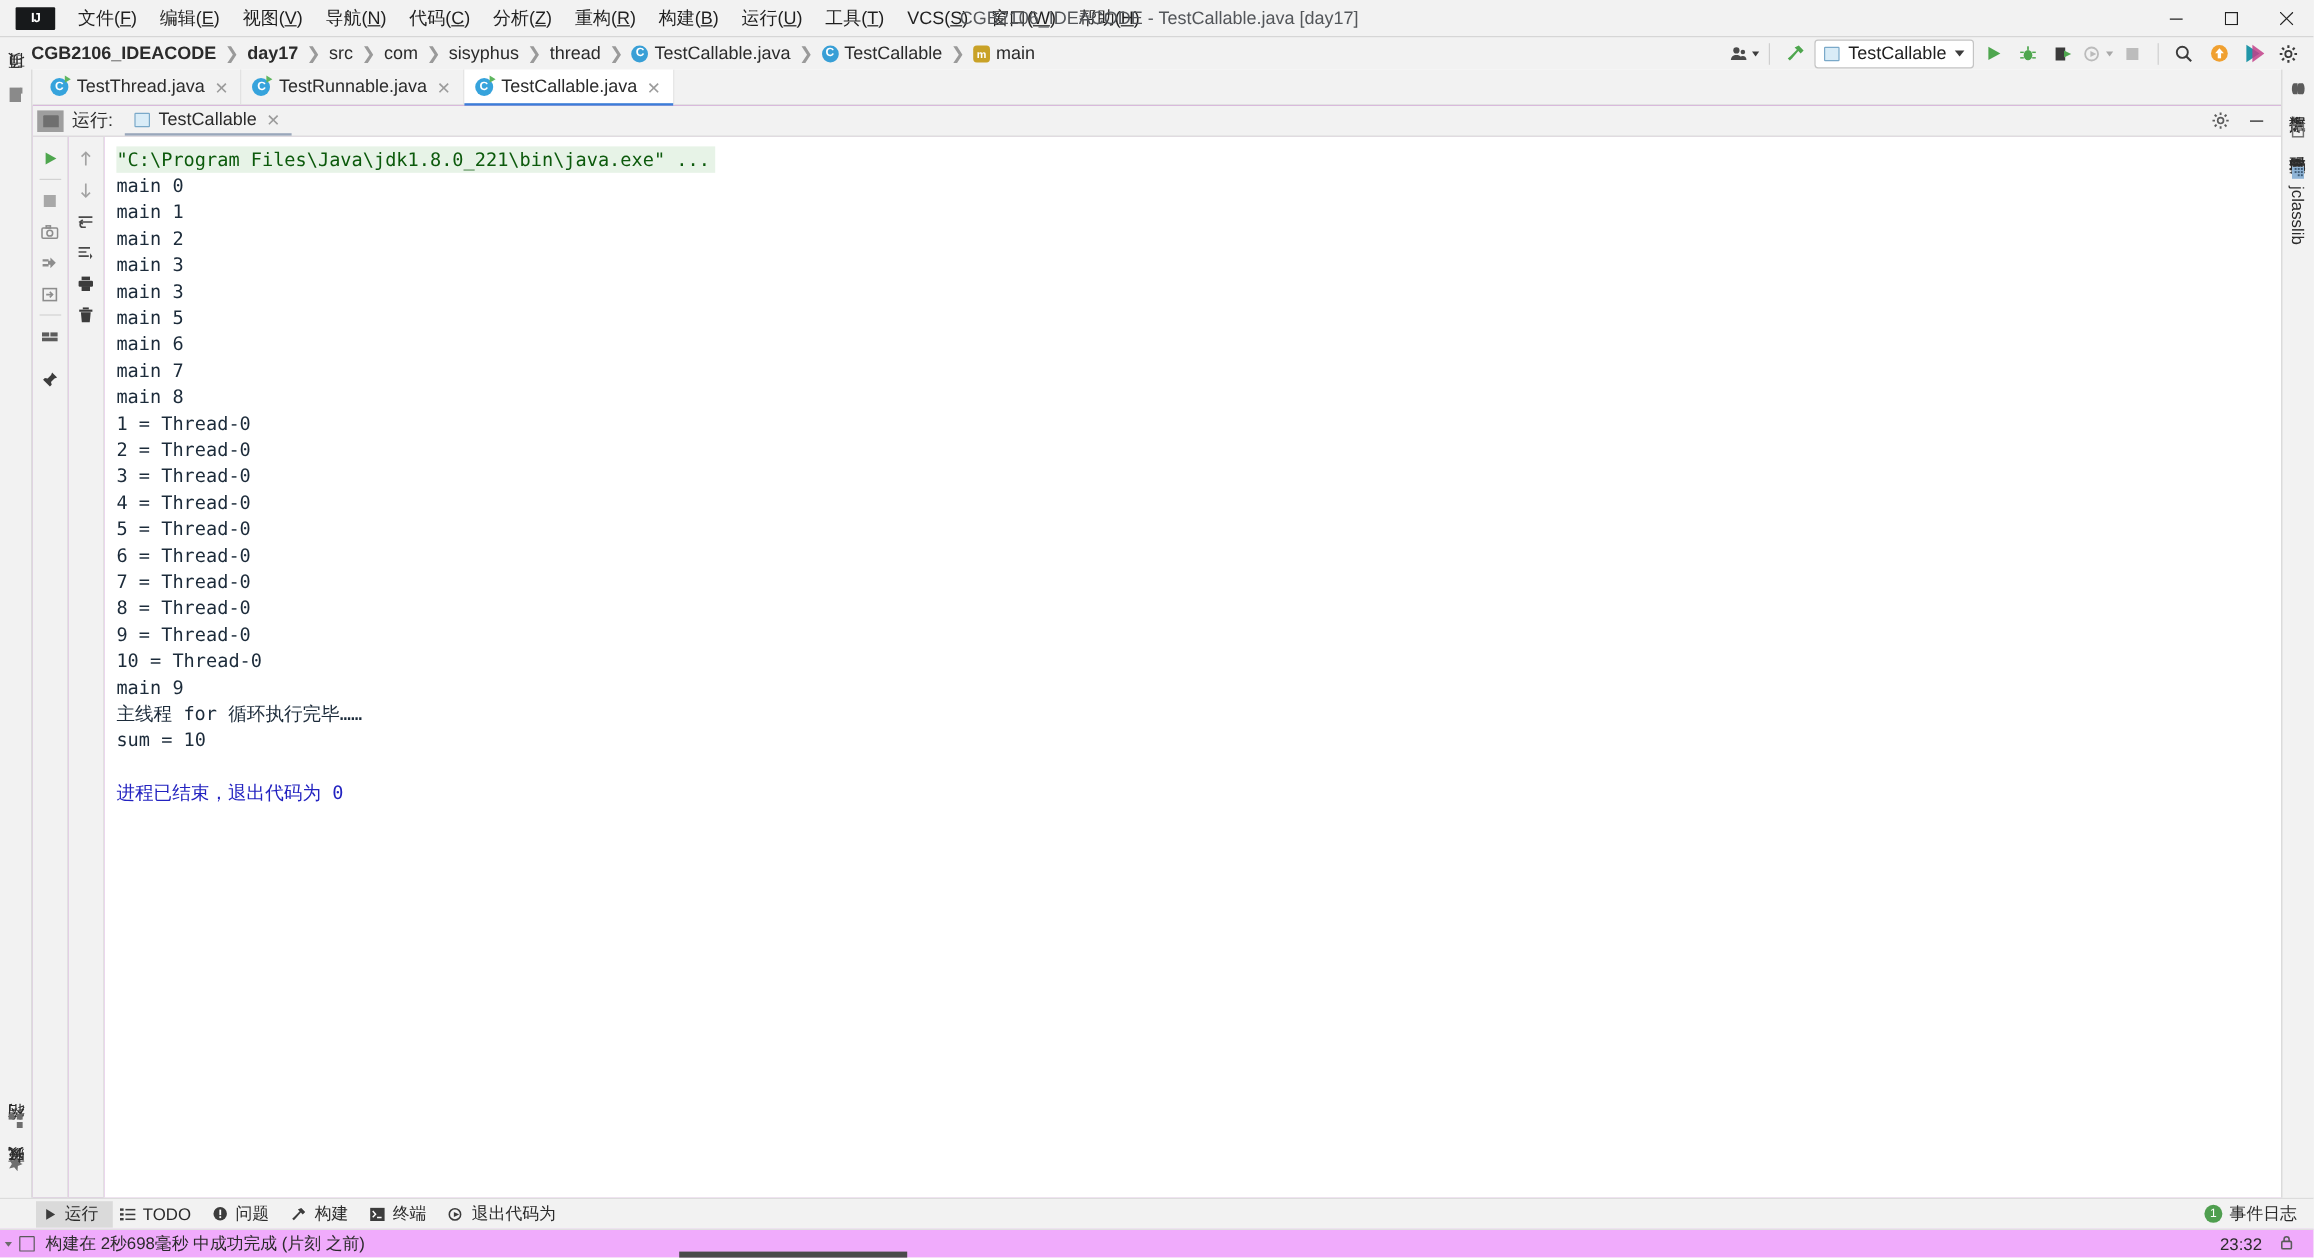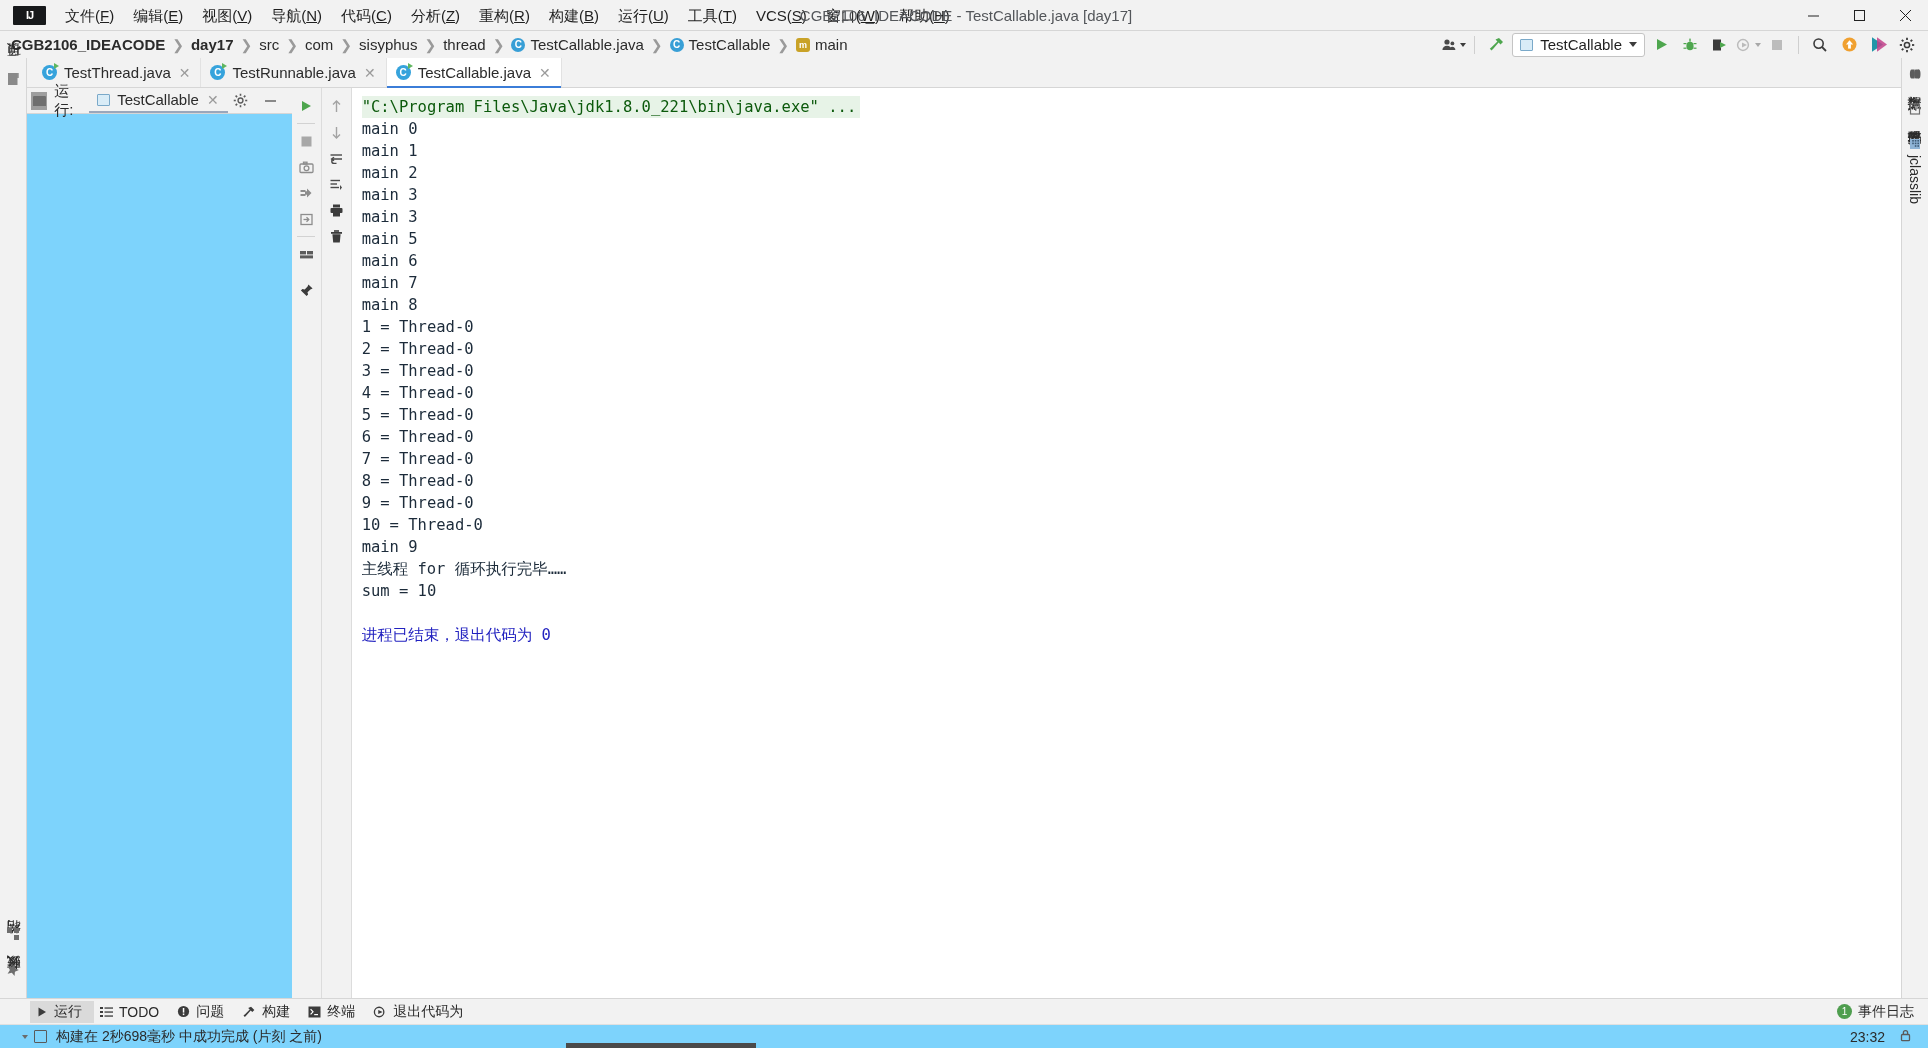--- a/index.html
+++ b/index.html
@@ -42,21 +42,21 @@
   .win-buttons { margin-left: auto; display: flex; height: 30px; z-index: 5; }
   .win-btn { width: 46px; height: 30px; display: flex; align-items: center; justify-content: center; color: #222; }
   .win-btn svg { display: block; }
 
   
   .navbar {
     height: 28px; flex: 0 0 28px;
     display: flex; align-items: center;
     background: #f2f2f2;
     border-top: 1px solid #d6d6d6;
-    padding-left: 5px;
+    padding-left: 20px;
     font-size: 15px;
   }
   .crumbs { display: flex; align-items: center; }
   .crumb {
     display: flex; align-items: center; gap: 5px;
     padding: 2px 6px; color: #2b2b2b; white-space: nowrap;
   }
   .crumb.bold { font-weight: bold; }
   .sep { color: #9a9a9a; font-size: 14px; padding: 0 1px; }
   .crumb-ico {
@@ -129,21 +129,21 @@
     background: #36a3dc; color: #fff; font-size: 10px; font-weight: bold;
     display: flex; align-items: center; justify-content: center; position: relative; flex: 0 0 15px;
   }
   .jico:after {
     content: ""; position: absolute; right: -2px; top: -2px;
     width: 0; height: 0; border-left: 5px solid #5fb65f; border-top: 3px solid transparent; border-bottom: 3px solid transparent;
   }
   .xclose { color: #9b9b9b; font-size: 14px; line-height: 1; padding: 0 1px; }
 
   
-  .runwin { flex: 1 1 auto; display: flex; flex-direction: row; min-height: 0; background: #7dd3fc; }
+  .runwin { flex: 1 1 auto; display: flex; flex-direction: column; min-height: 0; background: #a21caf; }
   .runhdr {
     height: 26px; flex: 0 0 26px; display: flex; align-items: center;
     background: #f2f2f2; border-bottom: 1px solid #d6d6d6; padding-left: 4px;
   }
   .runhdr-ico {
     width: 22px; height: 18px; background: #9e9e9e; display: flex; align-items: center; justify-content: center;
     margin-right: 7px;
   }
   .runhdr-ico i { display: block; width: 13px; height: 10px; background: #6f6f6f; border-radius: 1px 1px 0 0; }
   .runlabel { font-size: 15px; color: #2b2b2b; margin-right: 10px; }
@@ -184,21 +184,21 @@
   }
   .sb-item { display: flex; align-items: center; gap: 6px; padding: 2px 12px 2px 6px; }
   .sb-item.sel { background: #dadada; }
   .sb-right { margin-left: auto; display: flex; align-items: center; gap: 6px; padding-right: 14px; }
   .badge-green {
     width: 15px; height: 15px; border-radius: 50%; background: #4f9e4f; color: #fff;
     font-size: 10px; display: flex; align-items: center; justify-content: center;
   }
   .statusbar2 {
     height: 24px; flex: 0 0 24px; display: flex; align-items: center;
-    background: #7dd3fc; border-top: 1px solid #e0e0e0; font-size: 14px; color: #2b2b2b; padding-left: 20px;
+    background: #f0abfc; border-top: 1px solid #e0e0e0; font-size: 14px; color: #2b2b2b; padding-left: 2px;
   }
   .sb2-right { margin-left: auto; display: flex; align-items: flex-start; gap: 14px; padding-right: 16px; }
   .mini { width: 13px; height: 13px; border: 1.4px solid #5a5a5a; border-radius: 1px; }
   .lock-ico { color: #5a5a5a; }
   .taskbar-peek {
     position: absolute; left: 566px; bottom: 0; width: 190px; height: 5px; background: #4a4a4a;
   }
 </style>
 </head>
 <body>

